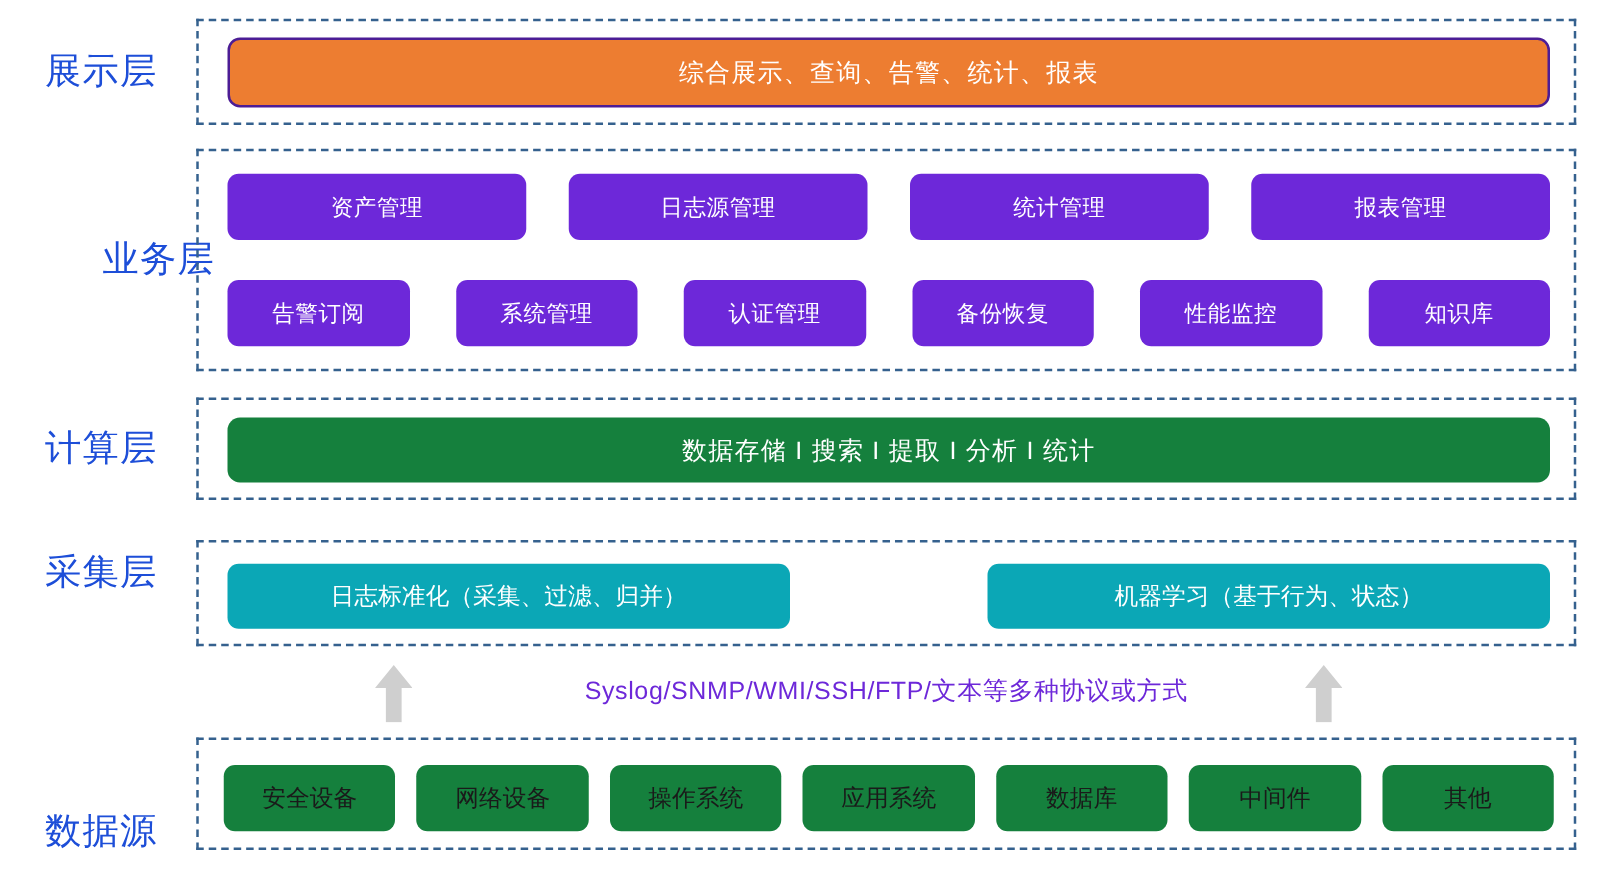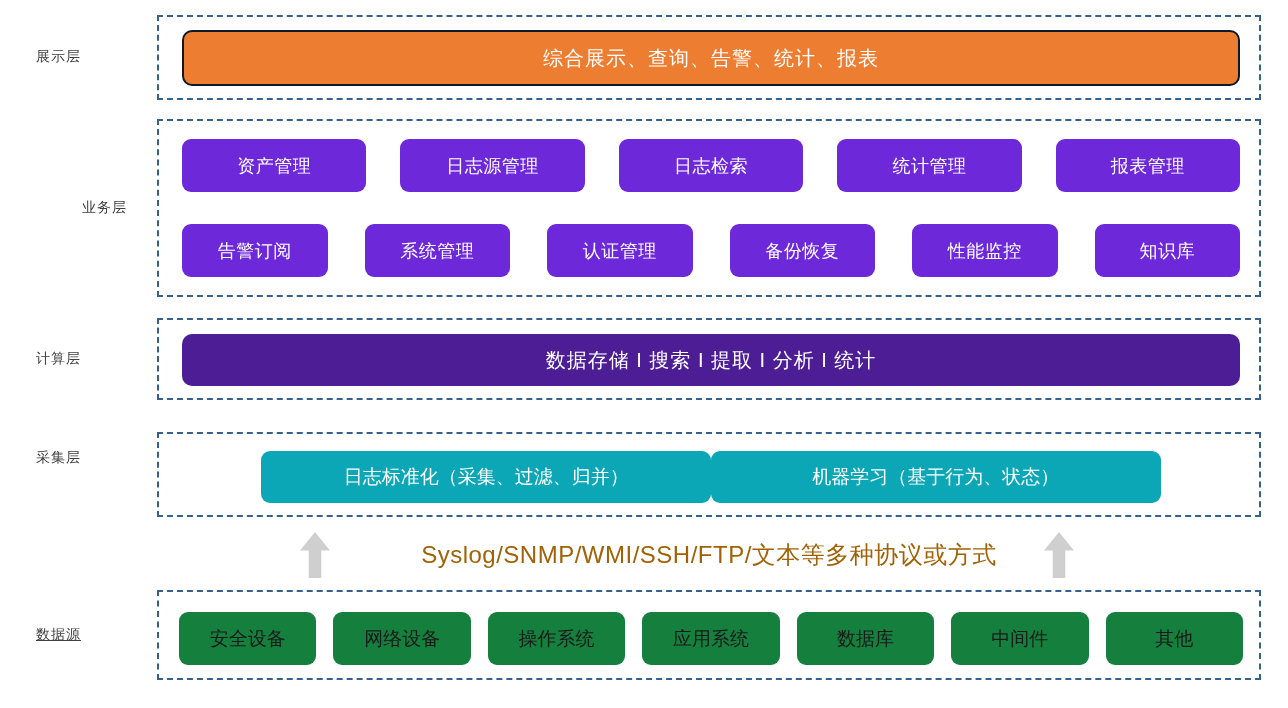--- a/index.html
+++ b/index.html
@@ -6,54 +6,54 @@
   body{
     font-family:"Liberation Sans","DejaVu Sans",sans-serif;
     width:1288px;height:708px;position:relative;overflow:hidden;
     color:#262626;
   }
   .canvas{position:absolute;inset:0;}
 
   
   .layer-label{
     position:absolute;left:36px;width:112px;
-    font-size:14px;letter-spacing:1px;color:#404040;
+    font-size:29px;letter-spacing:1px;color:#1d4ed8;
     display:flex;align-items:center;
   }
 
   
   .layer-box{
     position:absolute;left:157px;width:1104px;
     border:2px dashed #35618E;box-sizing:border-box;
   }
 
   
   .banner{
     position:absolute;left:23px;right:19px;
     border-radius:10px;display:flex;align-items:center;justify-content:center;
     color:#ffffff;font-size:20px;letter-spacing:1px;
   }
-  .banner.orange{background:#ED7D31;border:2px solid #0f172a;}
-  .banner.teal{background:#4c1d95;}
+  .banner.orange{background:#ED7D31;border:2px solid #4c1d95;}
+  .banner.teal{background:#15803d;}
 
   
   .biz-row{
     position:absolute;left:23px;right:19px;height:53px;
     display:flex;gap:34px;
   }
   .teal-box{
     flex:1;background:#6d28d9;border-radius:9px;
     display:flex;align-items:center;justify-content:center;
     color:#ffffff;font-size:18px;letter-spacing:0.5px;
   }
 
   
   .collect-row{
     position:absolute;left:23px;right:19px;top:17px;height:52px;
-    display:flex;justify-content:center;
+    display:flex;justify-content:space-between;
   }
   .collect-box{
     width:42.5%;background:#0BA7B6;border-radius:9px;
     display:flex;align-items:center;justify-content:center;
     color:#ffffff;font-size:19px;
   }
 
   
   .ds-row{
     position:absolute;left:20px;right:16px;top:20px;height:53px;
@@ -61,50 +61,49 @@
   }
   .gray-box{
     flex:1;background:#15803d;border-radius:9px;
     display:flex;align-items:center;justify-content:center;
     color:#1A1A1A;font-size:19px;
   }
 
   
   .transport-text{
     position:absolute;left:157px;width:1104px;top:539px;
-    text-align:center;font-size:24px;color:#a16207;letter-spacing:0.5px;
+    text-align:center;font-size:20px;color:#6d28d9;letter-spacing:0.5px;
   }
   .up-arrow{
     position:absolute;width:30px;height:46px;background:#CFCFCF;
     clip-path:polygon(50% 0,100% 40%,71% 40%,71% 100%,29% 100%,29% 40%,0 40%);
     top:532px;
   }
   .up-arrow.left{left:300px;}
   .up-arrow.right{left:1044px;}
 </style>
 </head>
 <body>
 
 <div class="canvas">
 
   <div class="layer-label" style="top:43px;height:28px;">展示层</div>
   <div class="layer-label" style="top:194px;height:28px;margin-left:46px;">业务层</div>
   <div class="layer-label" style="top:345px;height:28px;">计算层</div>
   <div class="layer-label" style="top:444px;height:28px;">采集层</div>
-  <div class="layer-label" style="top:621px;height:28px;text-decoration:underline;">数据源</div>
+  <div class="layer-label" style="top:651px;height:28px;">数据源</div>
 
   <div class="layer-box" style="top:15px;height:85px;">
     <div class="banner orange" style="top:13px;bottom:12px;">综合展示、查询、告警、统计、报表</div>
   </div>
 
   <div class="layer-box" style="top:119px;height:178px;">
     <div class="biz-row" style="top:18px;">
       <div class="teal-box">资产管理</div>
       <div class="teal-box">日志源管理</div>
-      <div class="teal-box">日志检索</div>
       <div class="teal-box">统计管理</div>
       <div class="teal-box">报表管理</div>
     </div>
     <div class="biz-row" style="top:103px;gap:37px;">
       <div class="teal-box">告警订阅</div>
       <div class="teal-box">系统管理</div>
       <div class="teal-box">认证管理</div>
       <div class="teal-box">备份恢复</div>
       <div class="teal-box">性能监控</div>
       <div class="teal-box">知识库</div>

